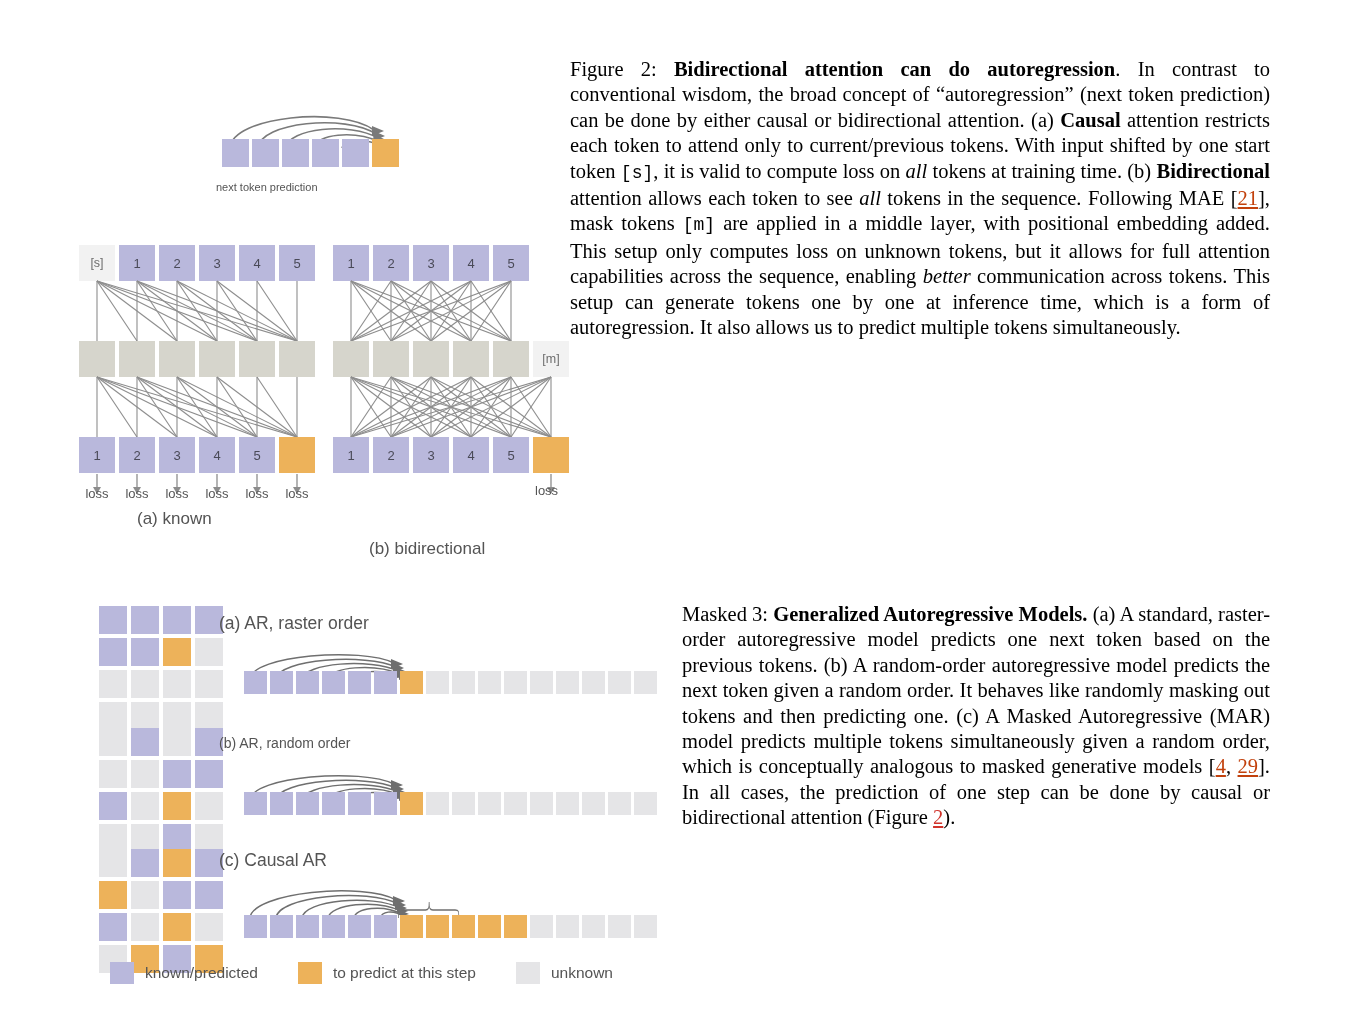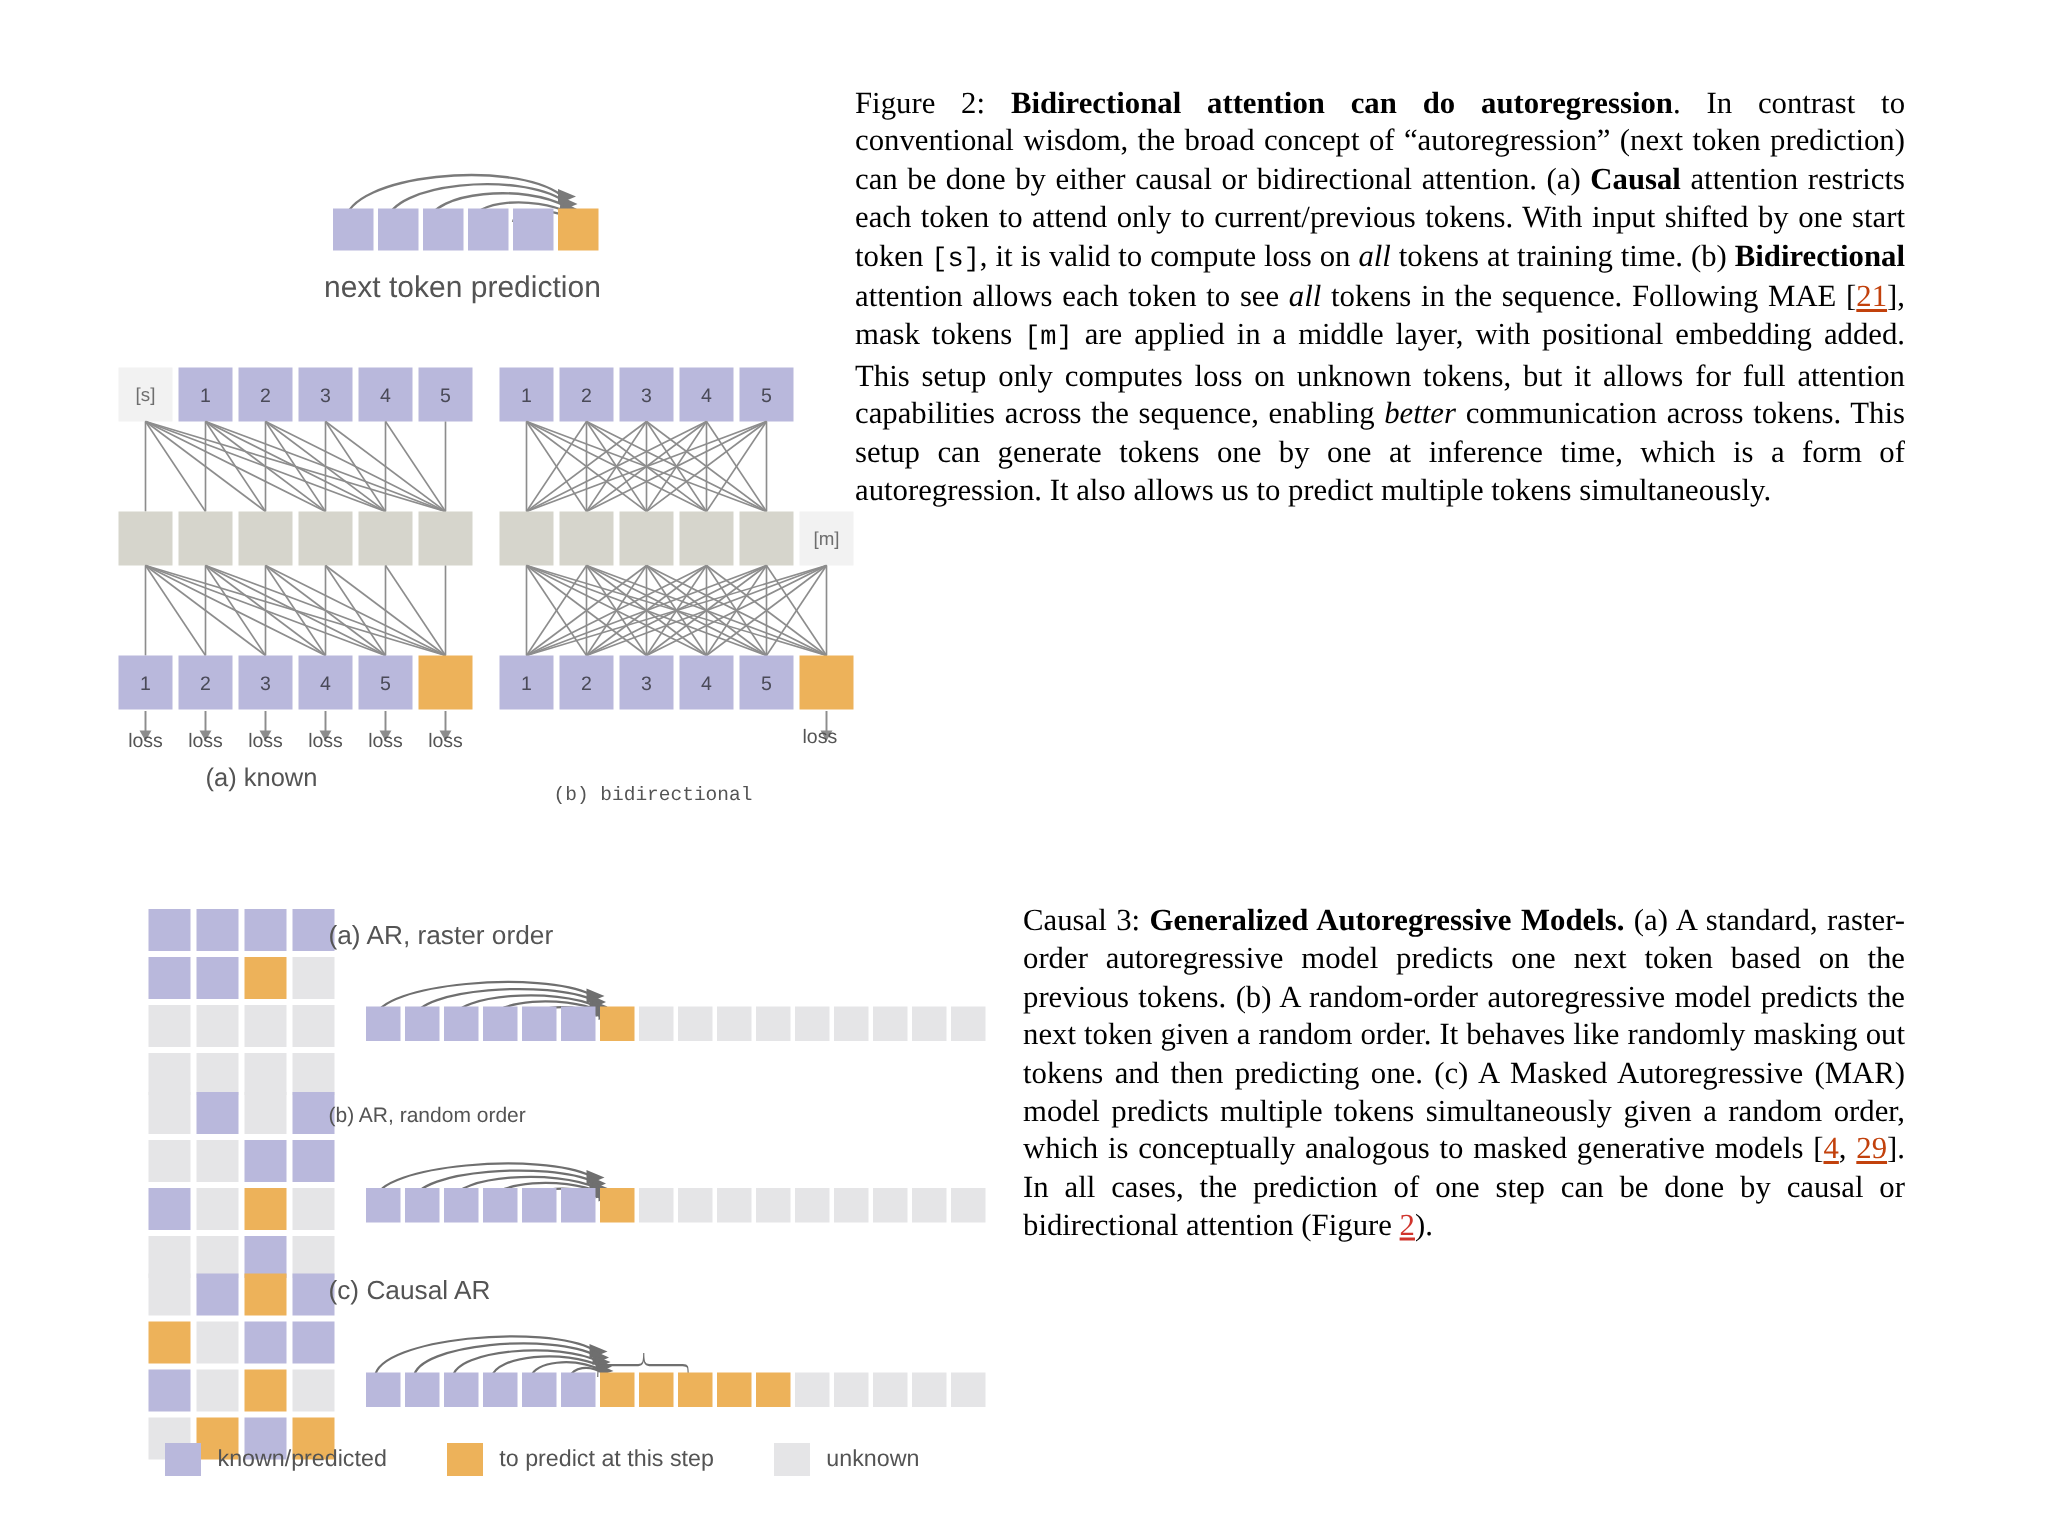--- a/index.html
+++ b/index.html
@@ -87,21 +87,21 @@
 
     <div class="row" style="left:222px; top:139px; gap:3px;">
       <div class="box b-purple" style="width:27px;height:28px;"></div>
       <div class="box b-purple" style="width:27px;height:28px;"></div>
       <div class="box b-purple" style="width:27px;height:28px;"></div>
       <div class="box b-purple" style="width:27px;height:28px;"></div>
       <div class="box b-purple" style="width:27px;height:28px;"></div>
       <div class="box b-orange" style="width:27px;height:28px;"></div>
     </div>
 
-    <div class="lbl" style="left:216px; top:181px; font-size:20px;">next token prediction</div>
+    <div class="lbl" style="left:216px; top:181px; font-size:11px;">next token prediction</div>
 
     <div>
 
       <div class="row" style="left:79px; top:245px; gap:4px;">
         <div class="box b-faint" style="width:36px;height:36px;font-size:12.5px;">[s]</div>
         <div class="box b-purple" style="width:36px;height:36px;">1</div>
         <div class="box b-purple" style="width:36px;height:36px;">2</div>
         <div class="box b-purple" style="width:36px;height:36px;">3</div>
         <div class="box b-purple" style="width:36px;height:36px;">4</div>
         <div class="box b-purple" style="width:36px;height:36px;">5</div>
@@ -307,21 +307,21 @@
         <div class="box b-orange" style="width:36px;height:36px;"></div>
       </div>
 
       <svg style="left:333px; top:474px;" width="250" height="22">
         <path d="M218,0 L218,15" stroke="#8d8d8d" stroke-width="1.3" fill="none"></path>
         <polygon points="214,13 222,13 218,20" fill="#8d8d8d"></polygon>
       </svg>
 
       <div class="lbl" style="left:535px; top:483px; font-size:13px;">loss</div>
 
-      <div class="lbl" style="left:369px; top:522px; font-size:13px;font-family:Liberation Mono, monospace;">(b) bidirectional</div>
+      <div class="lbl" style="left:369px; top:539px; font-size:17px;">(b) bidirectional</div>
     </div>
   </div>
 
   <div class="cap-col caption" style="left:570px; top:57px;">
     <span>Figure 2:</span>
     <b>Bidirectional attention can do autoregression</b><span>. In contrast to conventional wisdom, the broad concept of “autoregression” (next token prediction) can be done by either causal or bidirectional attention. (a) </span><b>Causal</b><span> attention restricts each token to attend only to current/previous tokens. With input shifted by one start token </span><span class="mono">[s]</span><span>, it is valid to compute loss on </span><i>all</i><span> tokens at training time. (b) </span><b>Bidirectional</b><span> attention allows each token to see </span><i>all</i><span> tokens in the sequence. Following MAE [</span><a class="cite-blue" href="#">21</a><span>], mask tokens </span><span class="mono">[m]</span><span> are applied in a middle layer, with positional embedding added. This setup only computes loss on unknown tokens, but it allows for full attention capabilities across the sequence, enabling </span><i>better</i><span> communication across tokens. This setup can generate tokens one by one at inference time, which is a form of autoregression. It also allows us to predict multiple tokens simultaneously.</span>
   </div>
 
   <div>
 
@@ -510,17 +510,17 @@
       <div class="sw b-purple"></div>
       <div class="tx">known/predicted</div>
       <div class="sw b-orange"></div>
       <div class="tx">to predict at this step</div>
       <div class="sw b-gray"></div>
       <div class="tx">unknown</div>
     </div>
   </div>
 
   <div class="caption" style="position:absolute; left:682px; top:602px; width:588px;">
-    <span>Causal 3:</span>
+    <span>Masked 3:</span>
     <b>Generalized Autoregressive Models.</b><span> (a) A standard, raster-order autoregressive model predicts one next token based on the previous tokens. (b) A random-order autoregressive model predicts the next token given a random order. It behaves like randomly masking out tokens and then predicting one. (c) A Masked Autoregressive (MAR) model predicts multiple tokens simultaneously given a random order, which is conceptually analogous to masked generative models [</span><a class="cite-blue" href="#">4</a><span>, </span><a class="cite-blue" href="#">29</a><span>]. In all cases, the prediction of one step can be done by causal or bidirectional attention (Figure </span><a class="cite-red" href="#">2</a><span>).</span>
   </div>
 
 </div>
 
 </body></html>

